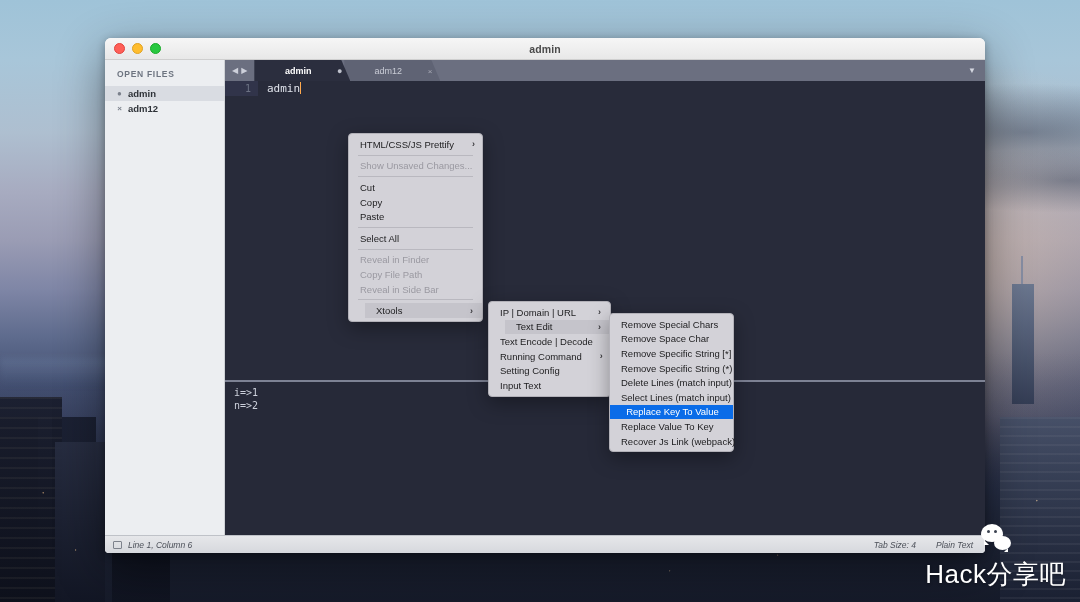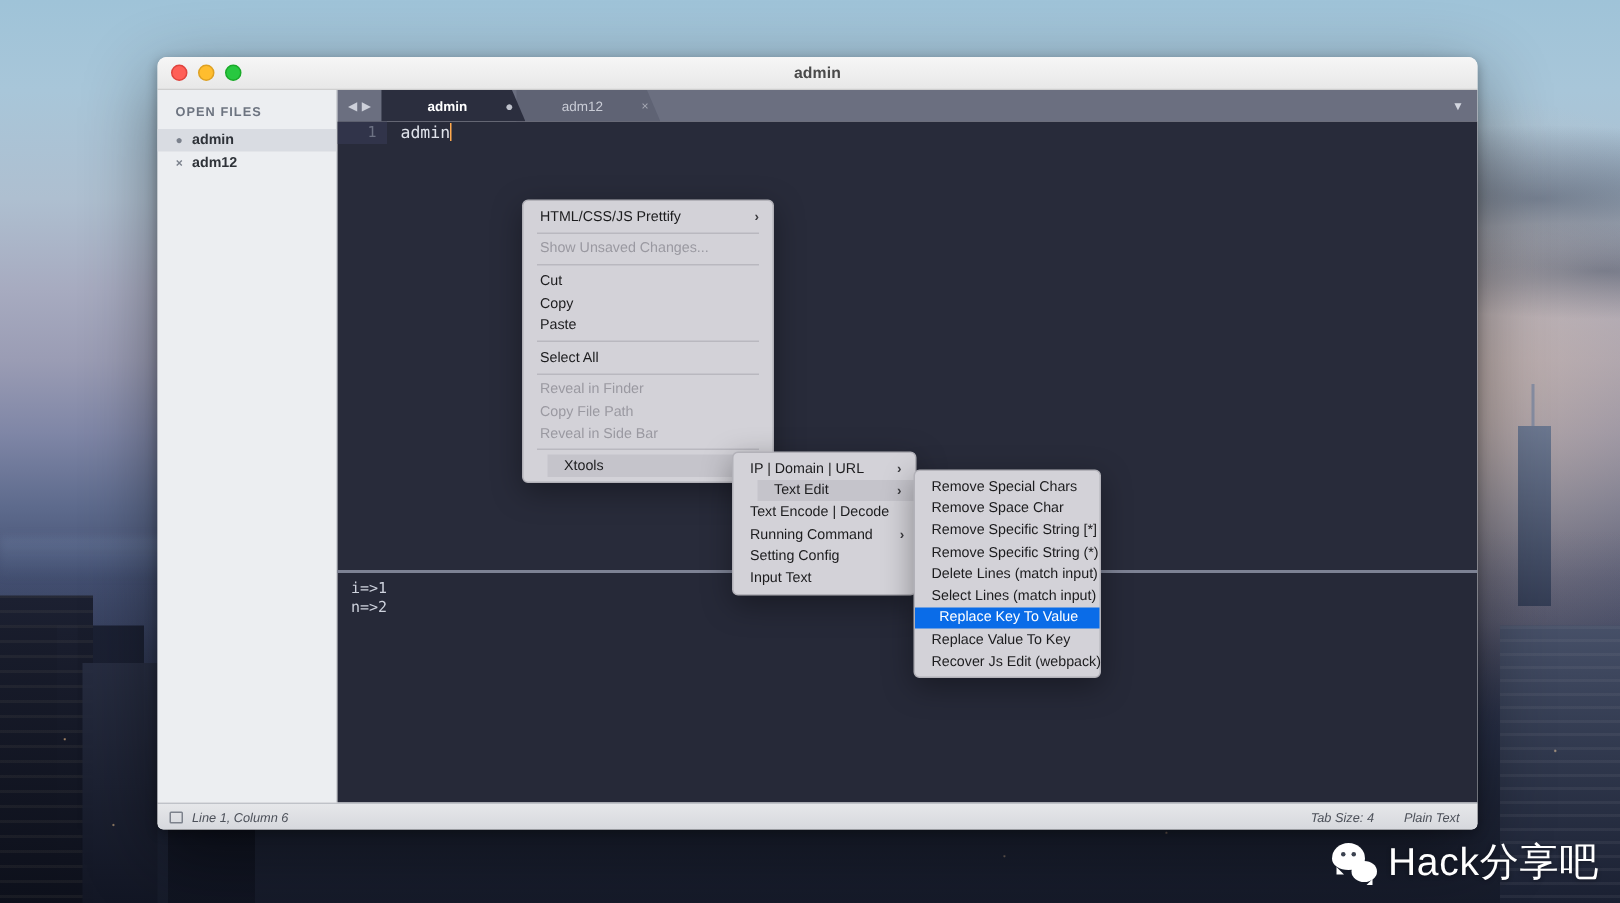--- a/index.html
+++ b/index.html
@@ -311,30 +311,31 @@
   .menu-item .arrow {
     margin-left: auto; padding-left: 18px;
     font-size: 9px; color: #3a3a3e;
     font-weight: 700;
   }
   .menu-sep {
     height: 1px; background: #b9b8bf;
     margin: 3px 9px;
   }
 
-  #menu-main    { left: 348px; top: 133px; width: 168px; }
+  #menu-main    { left: 348px; top: 133px; width: 135px; }
   #menu-xtools  { left: 488px; top: 301px; width: 123px; }
   #menu-textedit{ left: 609px; top: 313px; width: 125px; }
 
   
   #watermark {
     position: absolute;
     right: 14px; bottom: 10px;
     display: flex; align-items: center; gap: 7px;
     z-index: 80;
+    flex-direction: column;
   }
   #wechat-icon {
     position: relative;
     width: 30px; height: 26px;
   }
   #wechat-icon .bub-big {
     position: absolute; left: 0; top: 0;
     width: 22px; height: 18px;
     background: #ffffff;
     border-radius: 50% 50% 50% 50% / 58% 58% 42% 42%;
@@ -542,21 +543,21 @@
     <div class="menu-item">
       <span>Select Lines (match input)</span>
     </div>
     <div class="menu-item selected">
       <span>Replace Key To Value</span>
     </div>
     <div class="menu-item">
       <span>Replace Value To Key</span>
     </div>
     <div class="menu-item">
-      <span>Recover Js Edit (webpack)</span>
+      <span>Recover Js Link (webpack)</span>
     </div>
   </div>
 
   <div id="watermark">
     <div id="wechat-icon">
       <div class="bub-big"></div>
       <div class="eye e1"></div>
       <div class="eye e2"></div>
       <div class="bub-small"></div>
     </div>

